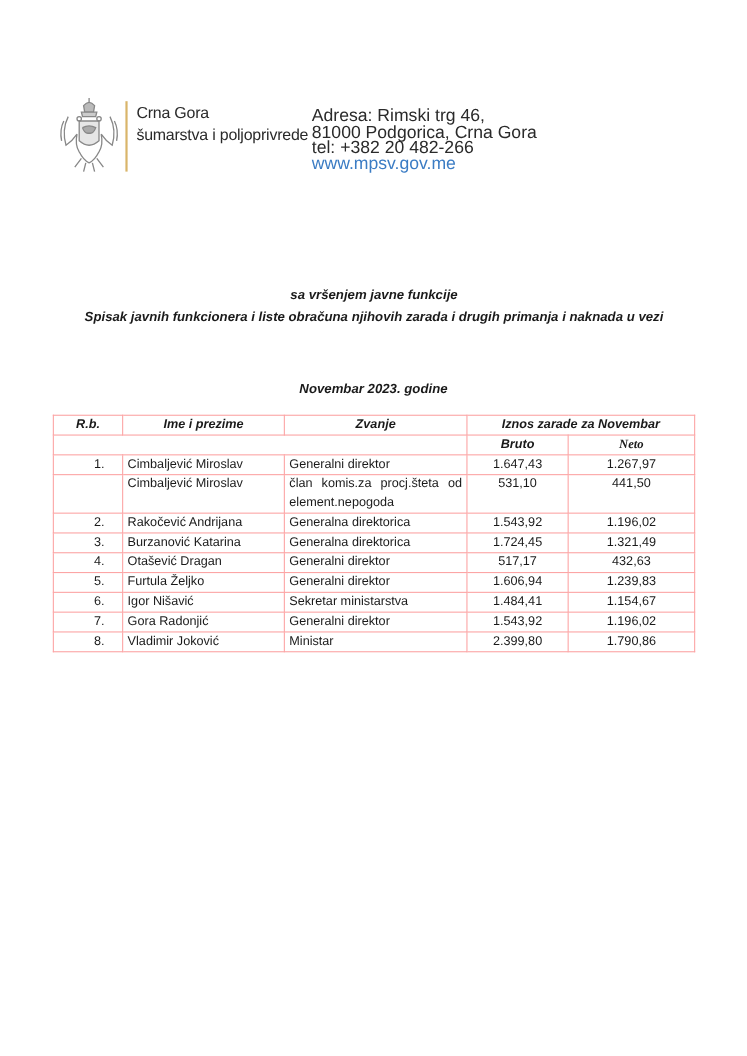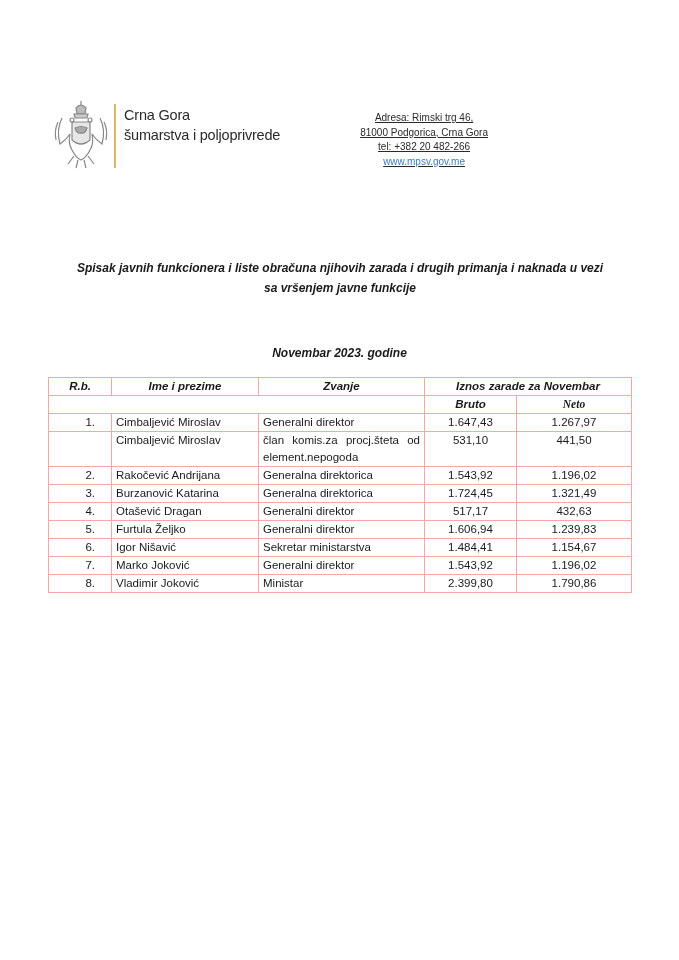--- a/index.html
+++ b/index.html
@@ -1,23 +1,23 @@
 <!DOCTYPE html>
 <html><head>
 <meta charset="utf-8">
 <style>
   html, body { margin: 0; padding: 0; background: #ffffff; }
   body { width: 679px; height: 960px; position: relative; overflow: hidden;
          font-family: "Liberation Sans", "DejaVu Sans", sans-serif; color: #1a1a1a; }
-  .header { position: absolute; left: 0; top: 12px; width: 554px; height: 170px; }
+  .header { position: absolute; left: 0; top: 0; width: 554px; height: 170px; }
   .crest { position: absolute; left: 52px; top: 88px; width: 58px; height: 70px; }
   .vrule { position: absolute; left: 114px; top: 92px; width: 2px; height: 64px; background: #d9b56a; }
   .org { position: absolute; left: 124px; top: 93px; font-size: 14.5px; line-height: 20px; color: #2a2a2a; letter-spacing: -0.2px; }
   .org div { white-space: nowrap; }
-  .addr { position: absolute; right: 66px; top: 99px; text-align: center; font-size: 10px; line-height: 14.5px; color: #2a2a2a; text-decoration: underline; }
+  .addr { position: absolute; right: 66px; top: 99px; text-align: left; font-size: 16px; line-height: 14.5px; color: #2a2a2a; }
   .addr .web { color: #3b7cc4; }
   .title { position: absolute; left: 20px; width: 640px; top: 258px; text-align: center;
            font-style: italic; font-weight: bold; font-size: 12px; line-height: 20px; color: #1a1a1a; }
   .period { position: absolute; left: 0; width: 679px; top: 346px; text-align: center;
             font-style: italic; font-weight: bold; font-size: 12px; color: #1a1a1a; }
   table { position: absolute; left: 48px; top: 377px; border-collapse: collapse; font-size: 11.5px; }
   td, th { border: 1px solid #fca5a5; padding: 0 4px; height: 17px; line-height: 17px; white-space: nowrap; }
   th { font-style: italic; font-weight: bold; text-align: center; }
   td.rb { text-align: right; padding-right: 16px; }
   td.num { text-align: center; margin-left: 25px; }
@@ -52,22 +52,22 @@
   </div>
   <div class="addr">
     <div>Adresa: Rimski trg 46,</div>
     <div>81000 Podgorica, Crna Gora</div>
     <div>tel: +382 20 482-266</div>
     <div class="web">www.mpsv.gov.me</div>
   </div>
 </div>
 
 <div class="title">
+  <div>sa vršenjem javne funkcije</div>
   <div>Spisak javnih funkcionera i liste obračuna njihovih zarada i drugih primanja i naknada u vezi</div>
-  <div>sa vršenjem javne funkcije</div>
 </div>
 
 <div class="period">Novembar 2023. godine</div>
 
 <table>
   <thead>
     <tr>
       <th class="c1">R.b.</th>
       <th class="c2">Ime i prezime</th>
       <th class="c3">Zvanje</th>
@@ -124,21 +124,21 @@
     </tr>
     <tr>
       <td class="rb">6.</td>
       <td>Igor Nišavić</td>
       <td>Sekretar ministarstva</td>
       <td class="num">1.484,41</td>
       <td class="num">1.154,67</td>
     </tr>
     <tr>
       <td class="rb">7.</td>
-      <td>Marko Joković</td>
+      <td>Gora Radonjić</td>
       <td>Generalni direktor</td>
       <td class="num">1.543,92</td>
       <td class="num">1.196,02</td>
     </tr>
     <tr>
       <td class="rb">8.</td>
       <td>Vladimir Joković</td>
       <td>Ministar</td>
       <td class="num">2.399,80</td>
       <td class="num">1.790,86</td>

